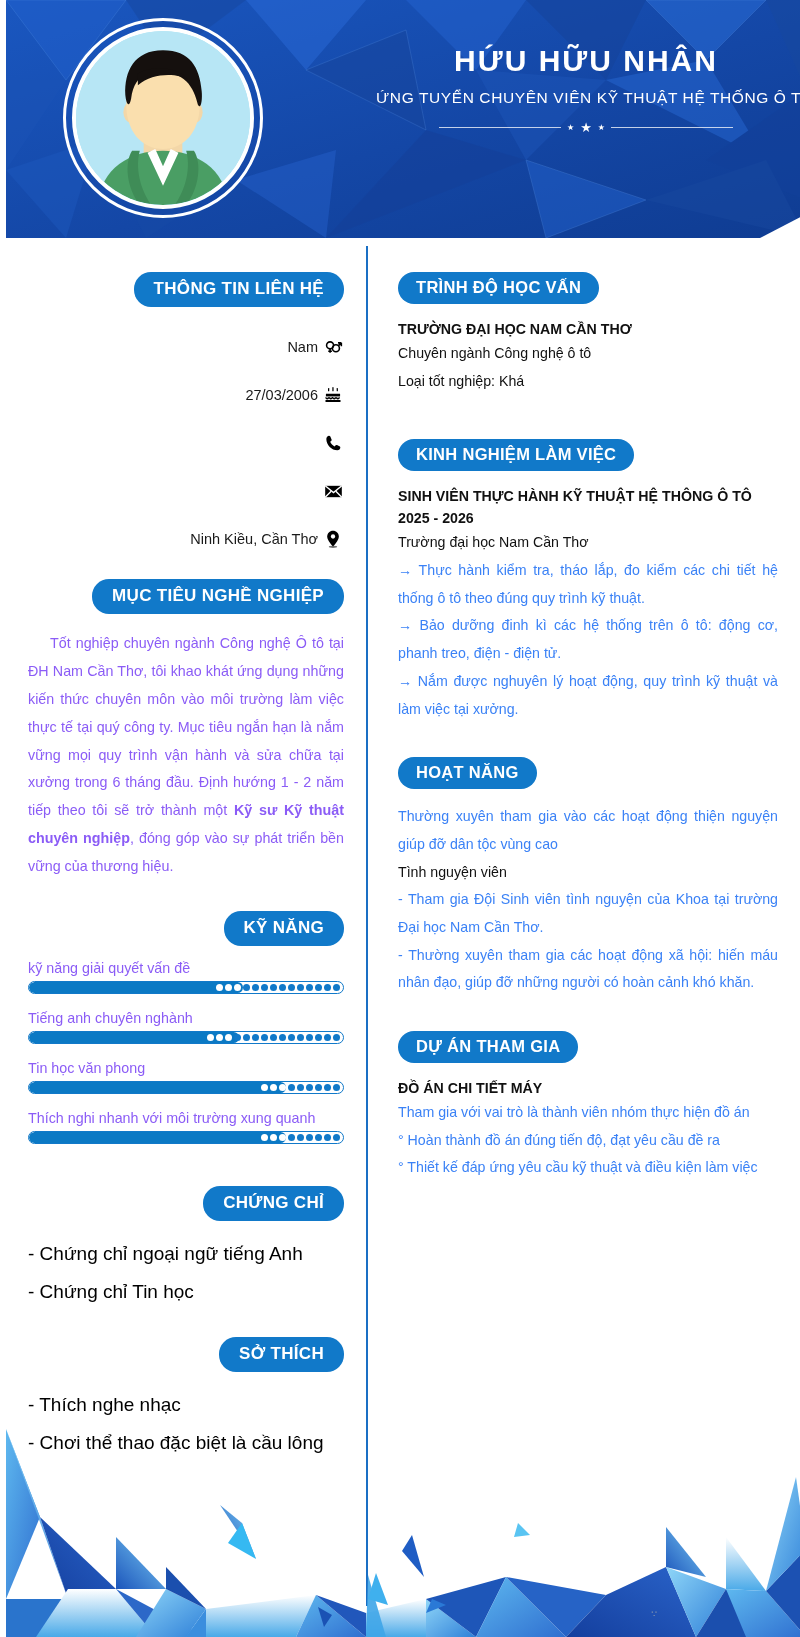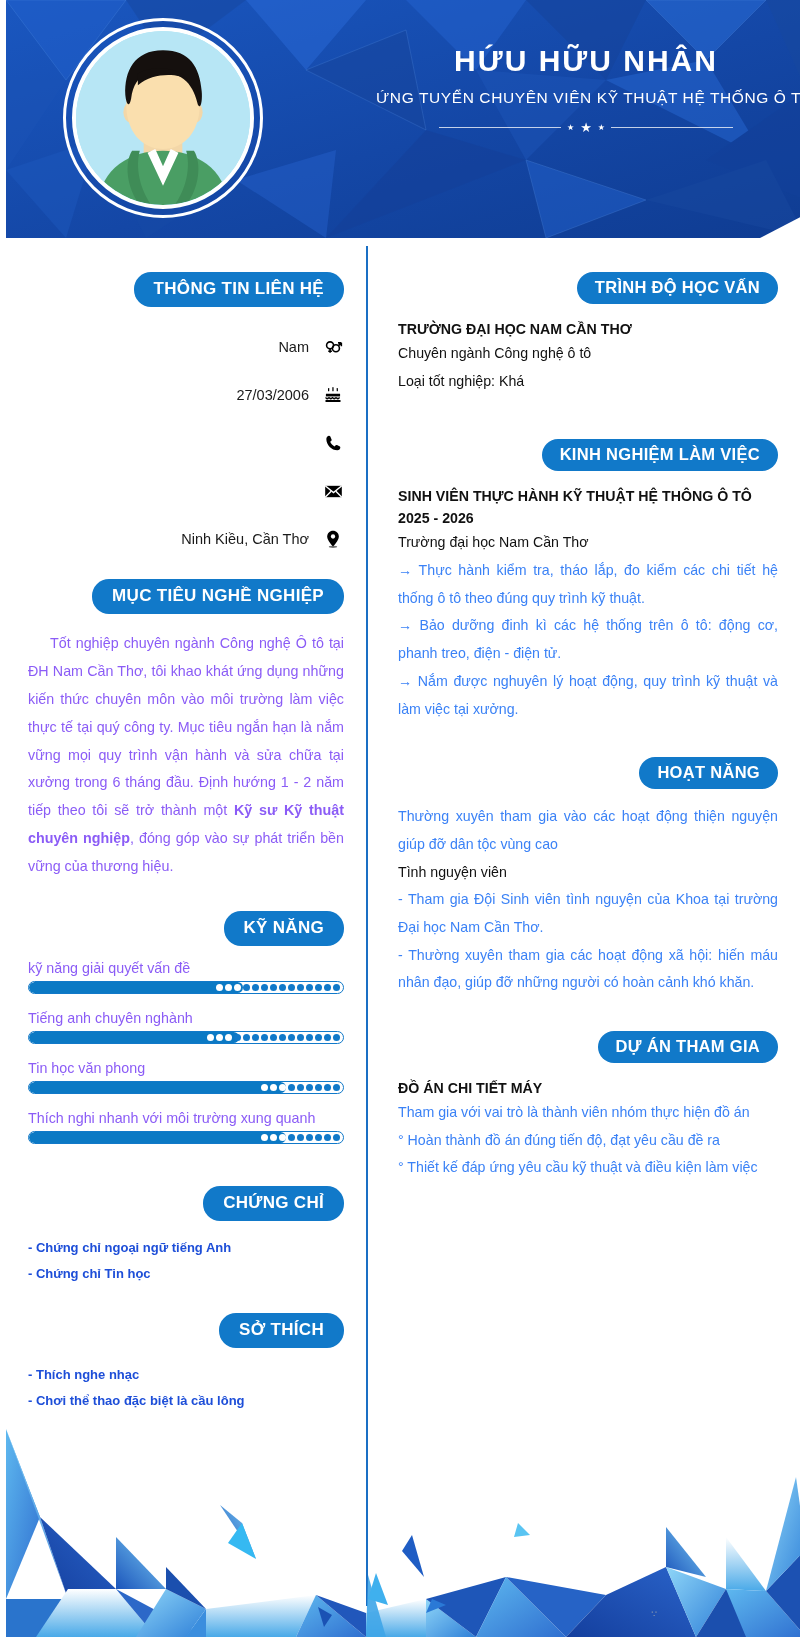--- a/index.html
+++ b/index.html
@@ -125,30 +125,30 @@
     background: #1179c9;
     color: #ffffff;
     font-weight: bold;
     border-radius: 17px;
     padding: 7px 20px 8px 20px;
     font-size: 17px;
     letter-spacing: 0.3px;
     white-space: nowrap;
   }
   .pill-row-right { text-align: right; }
-  .pill-row-left { text-align: right; }
+  .pill-row-left { text-align: left; }
   .pill-sm { font-size: 16.5px; padding: 6px 18px 7px 18px; }
 
   
   .contact-list { margin-top: 16px; }
   .contact-row {
     display: flex;
     align-items: center;
     justify-content: flex-end;
-    gap: 13px;
+    gap: 4px;
     height: 48px;
   }
   .contact-val {
     font-size: 14.5px;
     color: #1a1a1a;
     text-align: right;
   }
   .contact-ico {
     width: 22px;
     display: flex;
@@ -207,24 +207,23 @@
   }
   .skill-dots i {
     display: block;
     width: 7px; height: 7px;
     border-radius: 50%;
   }
 
   
   .plain-list { margin-top: 14px; }
   .plain-list div {
-    font-size: 13px;
+    font-size: 19px;
     line-height: 2.0;
-    color: #1d4ed8;
-    font-weight: bold;
+    color: #000000;
   }
 
   
   .r-block { margin-bottom: 4px; }
   .r-head {
     font-size: 14.2px;
     font-weight: bold;
     color: #111;
     line-height: 1.55;
     margin-top: 14px;

